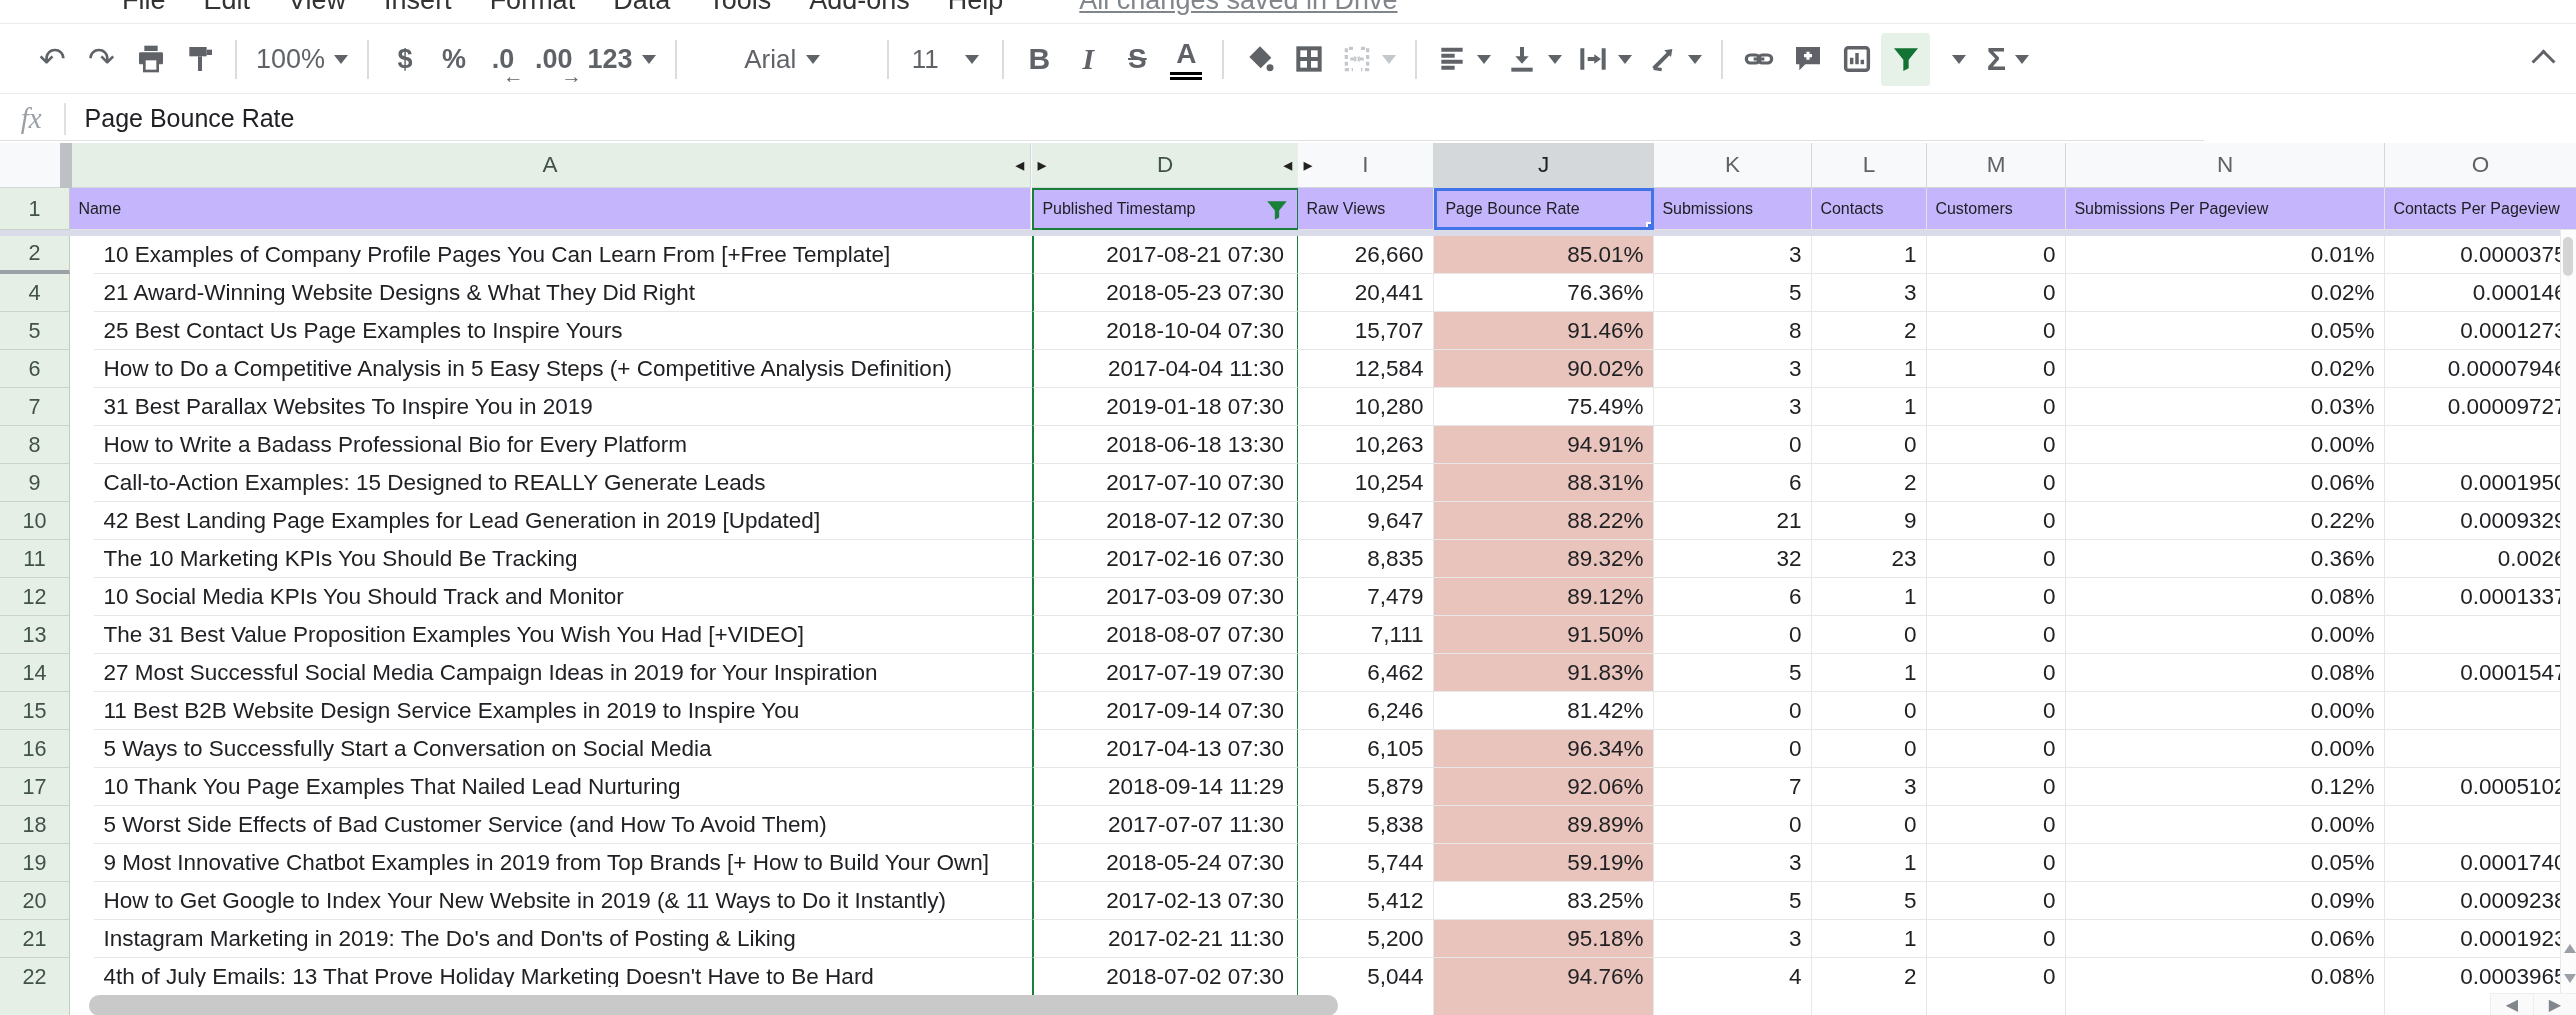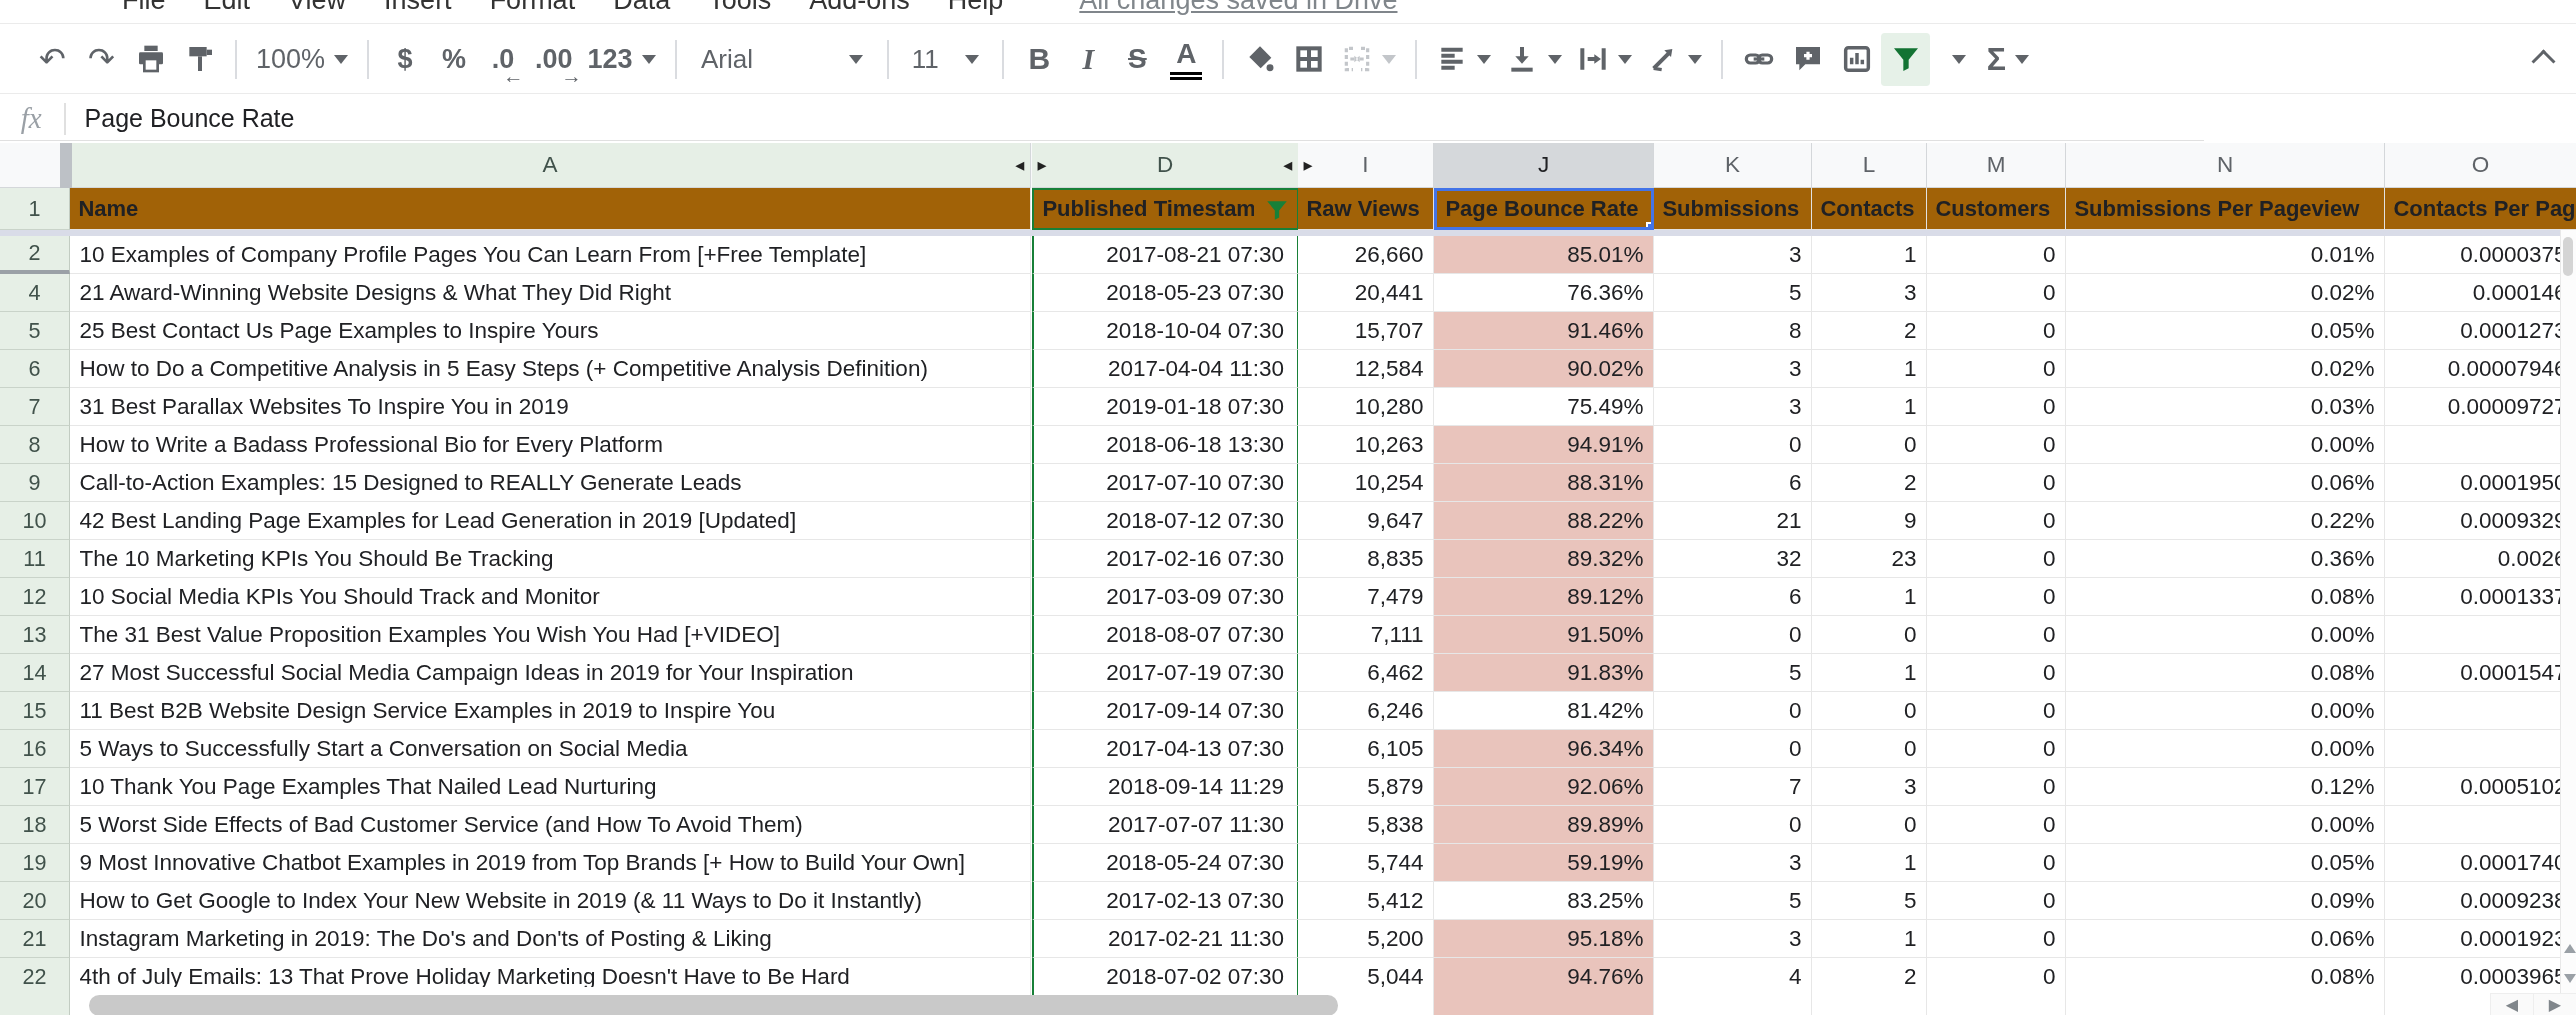--- a/index.html
+++ b/index.html
@@ -23,21 +23,21 @@
   .tsep { width:1.9px; height:39px; background:#dadce0; margin:0 11.3px; flex:0 0 auto; }
   .caret { width:0; height:0; border-left:7.5px solid transparent; border-right:7.5px solid transparent;
            border-top:9.4px solid #5f6368; margin-left:9.4px; }
   .caret.dis { border-top-color:#c3c6ca; }
   .glyph { font-size:32px; }
   .bold-b { font-weight:bold; font-size:30px; }
   .ital-i { font-style:italic; font-family:"Liberation Serif", serif; font-size:30px; font-weight:bold; }
   .strike-s { text-decoration:line-through; font-size:28px; font-weight:bold; }
   .color-a { font-size:28px; font-weight:bold; display:flex; flex-direction:column; align-items:center; }
   .color-a .bar { width:32px; height:8.4px; border-top:3.8px solid #000; border-bottom:3.8px solid #000; margin-top:1.9px; }
-  .fontbox { width:188px; justify-content:space-between; padding:0 13px; font-size:26px; }
+  .fontbox { width:188px; padding:0 13px; font-size:26px; }
   .sizebox { width:90px; justify-content:space-between; padding:0 11.3px; font-size:26px; }
   .numfmt { position:relative; font-size:27px; font-weight:bold; color:#5f6368; }
   .numfmt .subarrow { position:absolute; bottom:-13px; right:-9.4px; font-size:20.7px; font-weight:bold; }
   .tbtn.active { background:#e6f1e8; }
   .collapse-chev { position:absolute; right:24.4px; top:28px; width:17px; height:17px;
                    border-left:3.8px solid #5f6368; border-top:3.8px solid #5f6368; transform:rotate(45deg); }
 
   
   .fxbar { position:absolute; top:97px; left:0; width:2204px; height:44px; background:#fff;
            border-bottom:1.9px solid #e0e0e0; display:flex; align-items:center; }
@@ -63,39 +63,39 @@
   .colhead { position:absolute; top:0; height:45px; border-right:1.9px solid #d4d7da; border-bottom:1.9px solid #d4d7da;
              background:#f8f9fa; color:#5f6368; font-size:22.5px; display:flex; align-items:center; justify-content:center; }
   .colhead.green { background:#e6efe6; color:#41524b; }
   .colhead.selcol { background:#d5d8db; color:#202124; }
   .hid-marker { position:absolute; top:50%; transform:translateY(-50%); font-size:18px; color:#222; }
   .hid-left { left:5.6px; } .hid-right { right:5.6px; }
   .freezebar-v { position:absolute; top:143px; left:60px; width:12.2px; height:45px; background:#bdc1c6; }
 
   
   .row1 { position:absolute; top:188px; left:0; width:2576px; height:42px; }
-  .hcell { position:absolute; top:0; height:42px; background:#a16207; border-right:1.9px solid #e2e2e2;
-           border-bottom:1.9px solid #e2e2e2; font-weight:bold; font-size:22px; display:flex; align-items:center;
+  .hcell { position:absolute; top:0; height:42px; background:#c4b5fd; border-right:1.9px solid #e2e2e2;
+           border-bottom:1.9px solid #e2e2e2; font-weight:normal; font-size:16px; display:flex; align-items:center;
            white-space:nowrap; overflow:hidden; padding:0 8.4px; }
   .rowhead { background:#e6efe6; color:#41524b; font-weight:normal; font-size:21.6px;
              justify-content:center; padding:0; border-right:1.9px solid #c2ccc2; border-bottom:1.9px solid #c9d3c9; }
   .filter-col-head { border:2.8px solid #188038; padding-right:43px; }
   .funnel-in-cell { position:absolute; right:7.5px; top:6.6px; }
   .selcell { border:3.8px solid #4374e7; }
   .fill-handle { position:absolute; right:-7.5px; bottom:-7.5px; width:13px; height:13px;
                  background:#4374e7; border:2.8px solid #fff; z-index:6; }
   .freezebar-h { position:absolute; top:230px; left:0; width:2576px; height:5.6px; background:#d9dce8; }
 
   
   .rows { position:absolute; top:236px; left:0; width:2576px; }
   .grow { position:relative; width:2576px; height:38px; }
   .cell { position:absolute; top:0; height:100%; background:#fff; border-right:1.9px solid #e7e7e7;
           border-bottom:1.9px solid #e7e7e7; font-size:22.5px; display:flex; align-items:center;
           white-space:nowrap; overflow:hidden; }
-  .cell.txt { padding-left:9.4px; }
+  .cell.txt { padding-left:9.4px;margin-left:24px; }
   .cell.num { justify-content:flex-end; padding-right:9.4px; }
   .cell.date { justify-content:flex-end; padding-right:13px; }
   .cell.dcol { border-left:2.8px solid #188038; border-right:2.8px solid #188038; }
   .cell.hl { background:#e9c4bc; }
   .grow .rowhead { position:absolute; top:0; height:100%; display:flex; align-items:center; justify-content:center; }
   .rowhead.hidden-after { border-bottom:4.7px solid #9aa0a6; }
 
   
   .partialrow { position:absolute; top:987px; left:0; width:2576px; height:29px; }
 

